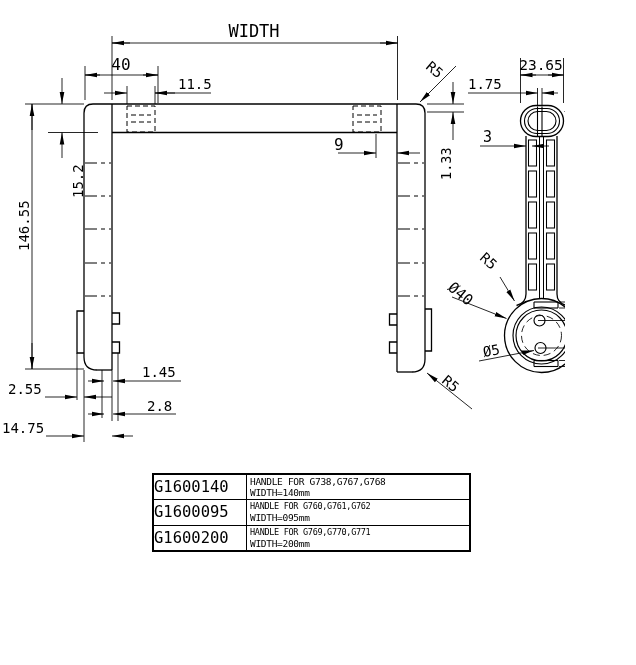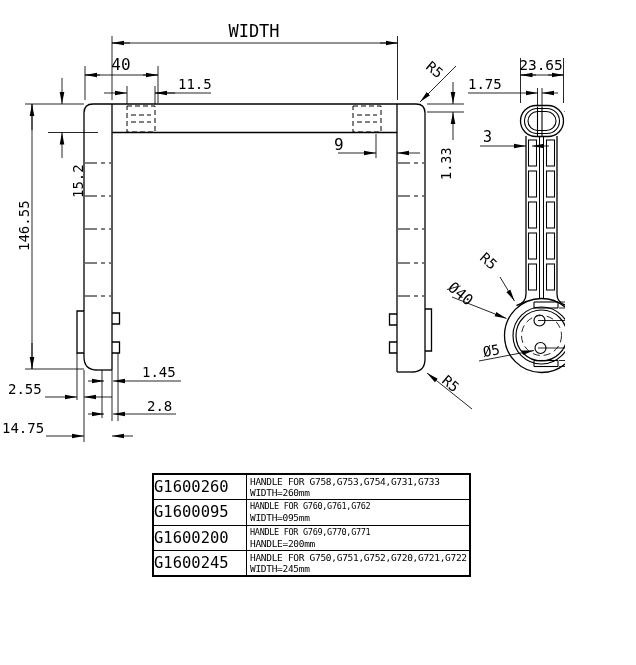--- a/index.html
+++ b/index.html
@@ -269,44 +269,37 @@
     <text transform="translate(484,357) rotate(-11)" font-size="14">Ø5</text>
     <text transform="translate(620,399) rotate(-90)" font-size="14">15</text>
     <text transform="translate(589,431) rotate(-90)" font-size="13.5">2.05</text>
   </g>
 </svg>
 
 <div class="parts-table">
   <table>
     <tbody>
       <tr>
-        <td class="part-cell">G1600260</td>
+        <td class="part-cell">G1600140</td>
         <td class="desc-cell">
-          <div class="desc1">HANDLE FOR G758,G753,G754,G731,G733</div>
-          <div class="desc2">WIDTH=260mm</div>
+          <div class="desc1">HANDLE FOR G738,G767,G768</div>
+          <div class="desc2">WIDTH=140mm</div>
         </td>
       </tr>
       <tr>
         <td class="part-cell">G1600095</td>
         <td class="desc-cell">
           <div class="desc1">HANDLE FOR G760,G761,G762</div>
           <div class="desc2">WIDTH=095mm</div>
         </td>
       </tr>
       <tr>
         <td class="part-cell">G1600200</td>
         <td class="desc-cell">
           <div class="desc1">HANDLE FOR G769,G770,G771</div>
-          <div class="desc2">HANDLE=200mm</div>
-        </td>
-      </tr>
-      <tr>
-        <td class="part-cell">G1600245</td>
-        <td class="desc-cell">
-          <div class="desc1">HANDLE FOR G750,G751,G752,G720,G721,G722</div>
-          <div class="desc2">WIDTH=245mm</div>
+          <div class="desc2">WIDTH=200mm</div>
         </td>
       </tr>
     </tbody>
   </table>
 </div>
 
 </div>
 
 </body></html>

